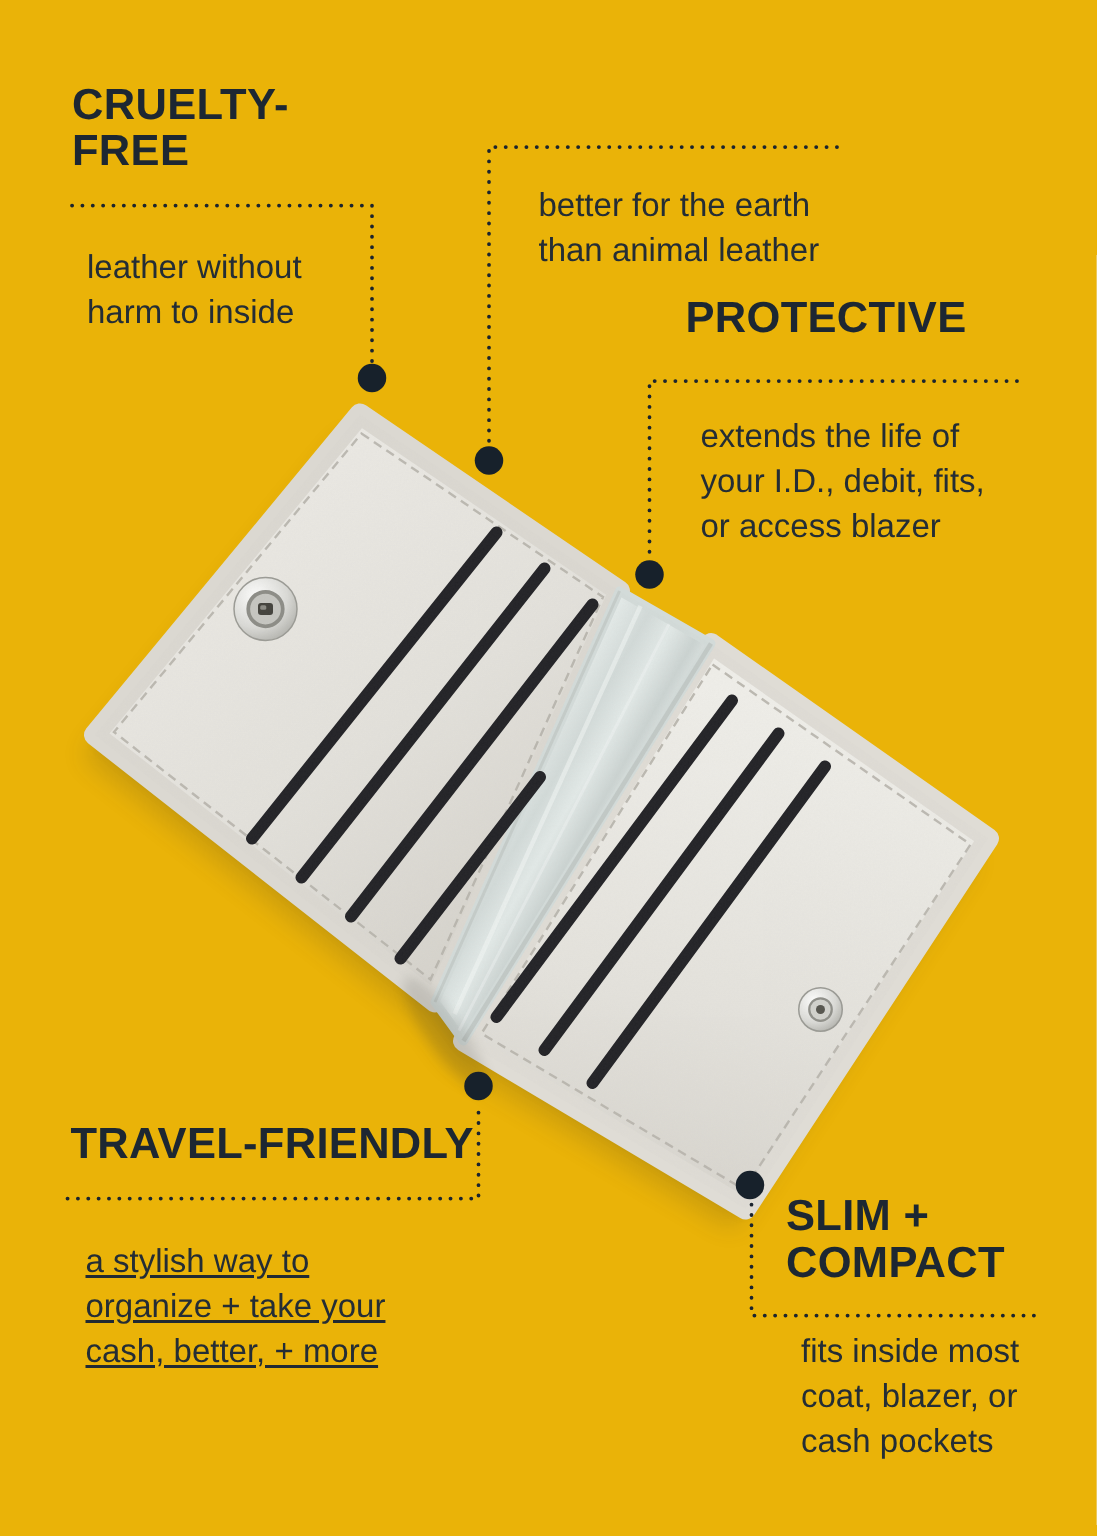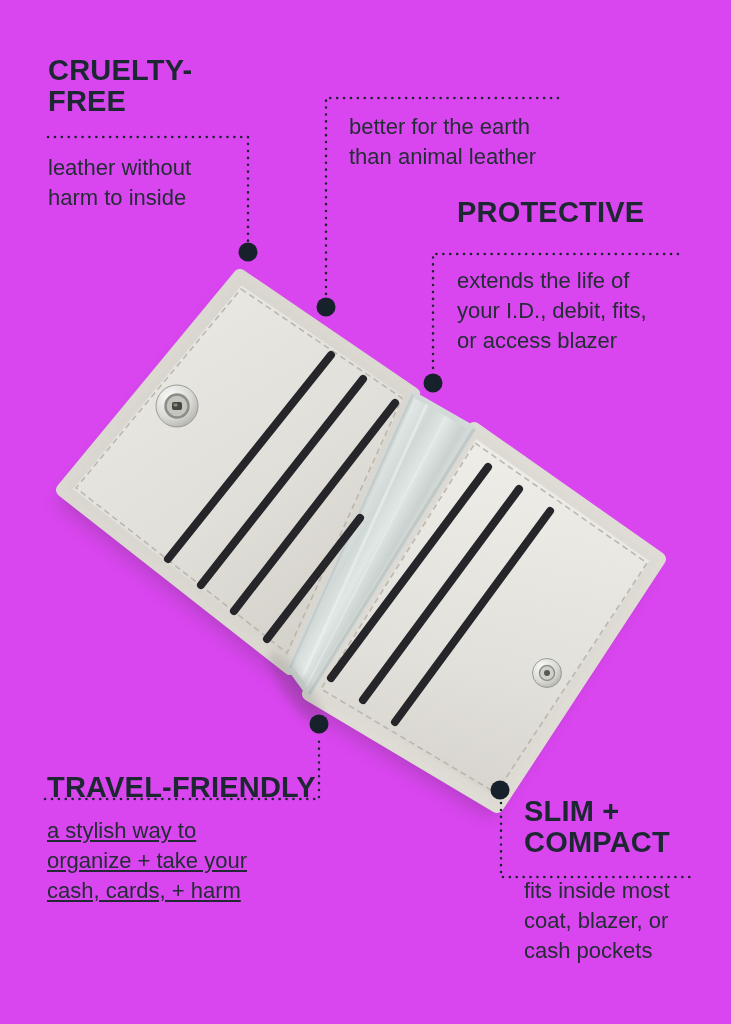--- a/index.html
+++ b/index.html
@@ -1,33 +1,33 @@
 <!DOCTYPE html>
 <html><head>
 <meta charset="utf-8">
 <style>
   html,body{margin:0;padding:0;}
   body{width:731px;height:1024px;overflow:hidden;background:#eeeeec;
        font-family:"Liberation Sans","DejaVu Sans",sans-serif;}
-  .canvas{position:relative;width:731px;height:1024px;background:#d946ef;}
+  .canvas{position:relative;width:731px;height:1024px;background:#eab308;}
   svg.scene{position:absolute;left:0;top:0;}
   .feature{position:absolute;color:#212a33;}
   .feature h2{margin:0;font-size:29px;font-weight:700;line-height:31px;
               letter-spacing:.2px;color:#1d2732;}
   .feature h2 span{display:block;white-space:nowrap;}
-  .feature p{margin:0;font-size:22px;font-weight:400;line-height:30px;color:#242d35;}
+  .feature p{margin:10px;font-size:22px;font-weight:400;line-height:30px;color:#242d35;}
   .feature p span{display:block;white-space:nowrap;}
   
   .f-cruelty-h{left:48px;top:55px;}
   .f-cruelty-b{left:48px;top:153px;}
   .f-eco-h{left:348px;top:49px;}
   .f-eco-b{left:349px;top:112px;}
   .f-protective-h{left:457px;top:197px;}
   .f-protective-b{left:457px;top:266px;}
-  .f-travel-h{left:47px;top:748px;margin-top:24px;}
+  .f-travel-h{left:47px;top:748px;}
   .f-travel-b{left:47px;top:816px;text-decoration:underline;}
   .f-slim-h{left:524px;top:796px;}
   .f-slim-b{left:524px;top:876px;}
 </style>
 </head>
 <body>
 
 <div class="canvas">
 
   <svg class="scene" width="731" height="1024" viewBox="0 0 731 1024">
@@ -170,21 +170,21 @@
 
   <div class="feature f-travel-h">
     <h2>
       <span>TRAVEL-FRIENDLY</span>
     </h2>
   </div>
   <div class="feature f-travel-b">
     <p>
       <span>a stylish way to</span>
       <span>organize + take your</span>
-      <span>cash, cards, + harm</span>
+      <span>cash, better, + more</span>
     </p>
   </div>
 
   <div class="feature f-slim-h">
     <h2>
       <span>SLIM +</span>
       <span>COMPACT</span>
     </h2>
   </div>
   <div class="feature f-slim-b">

